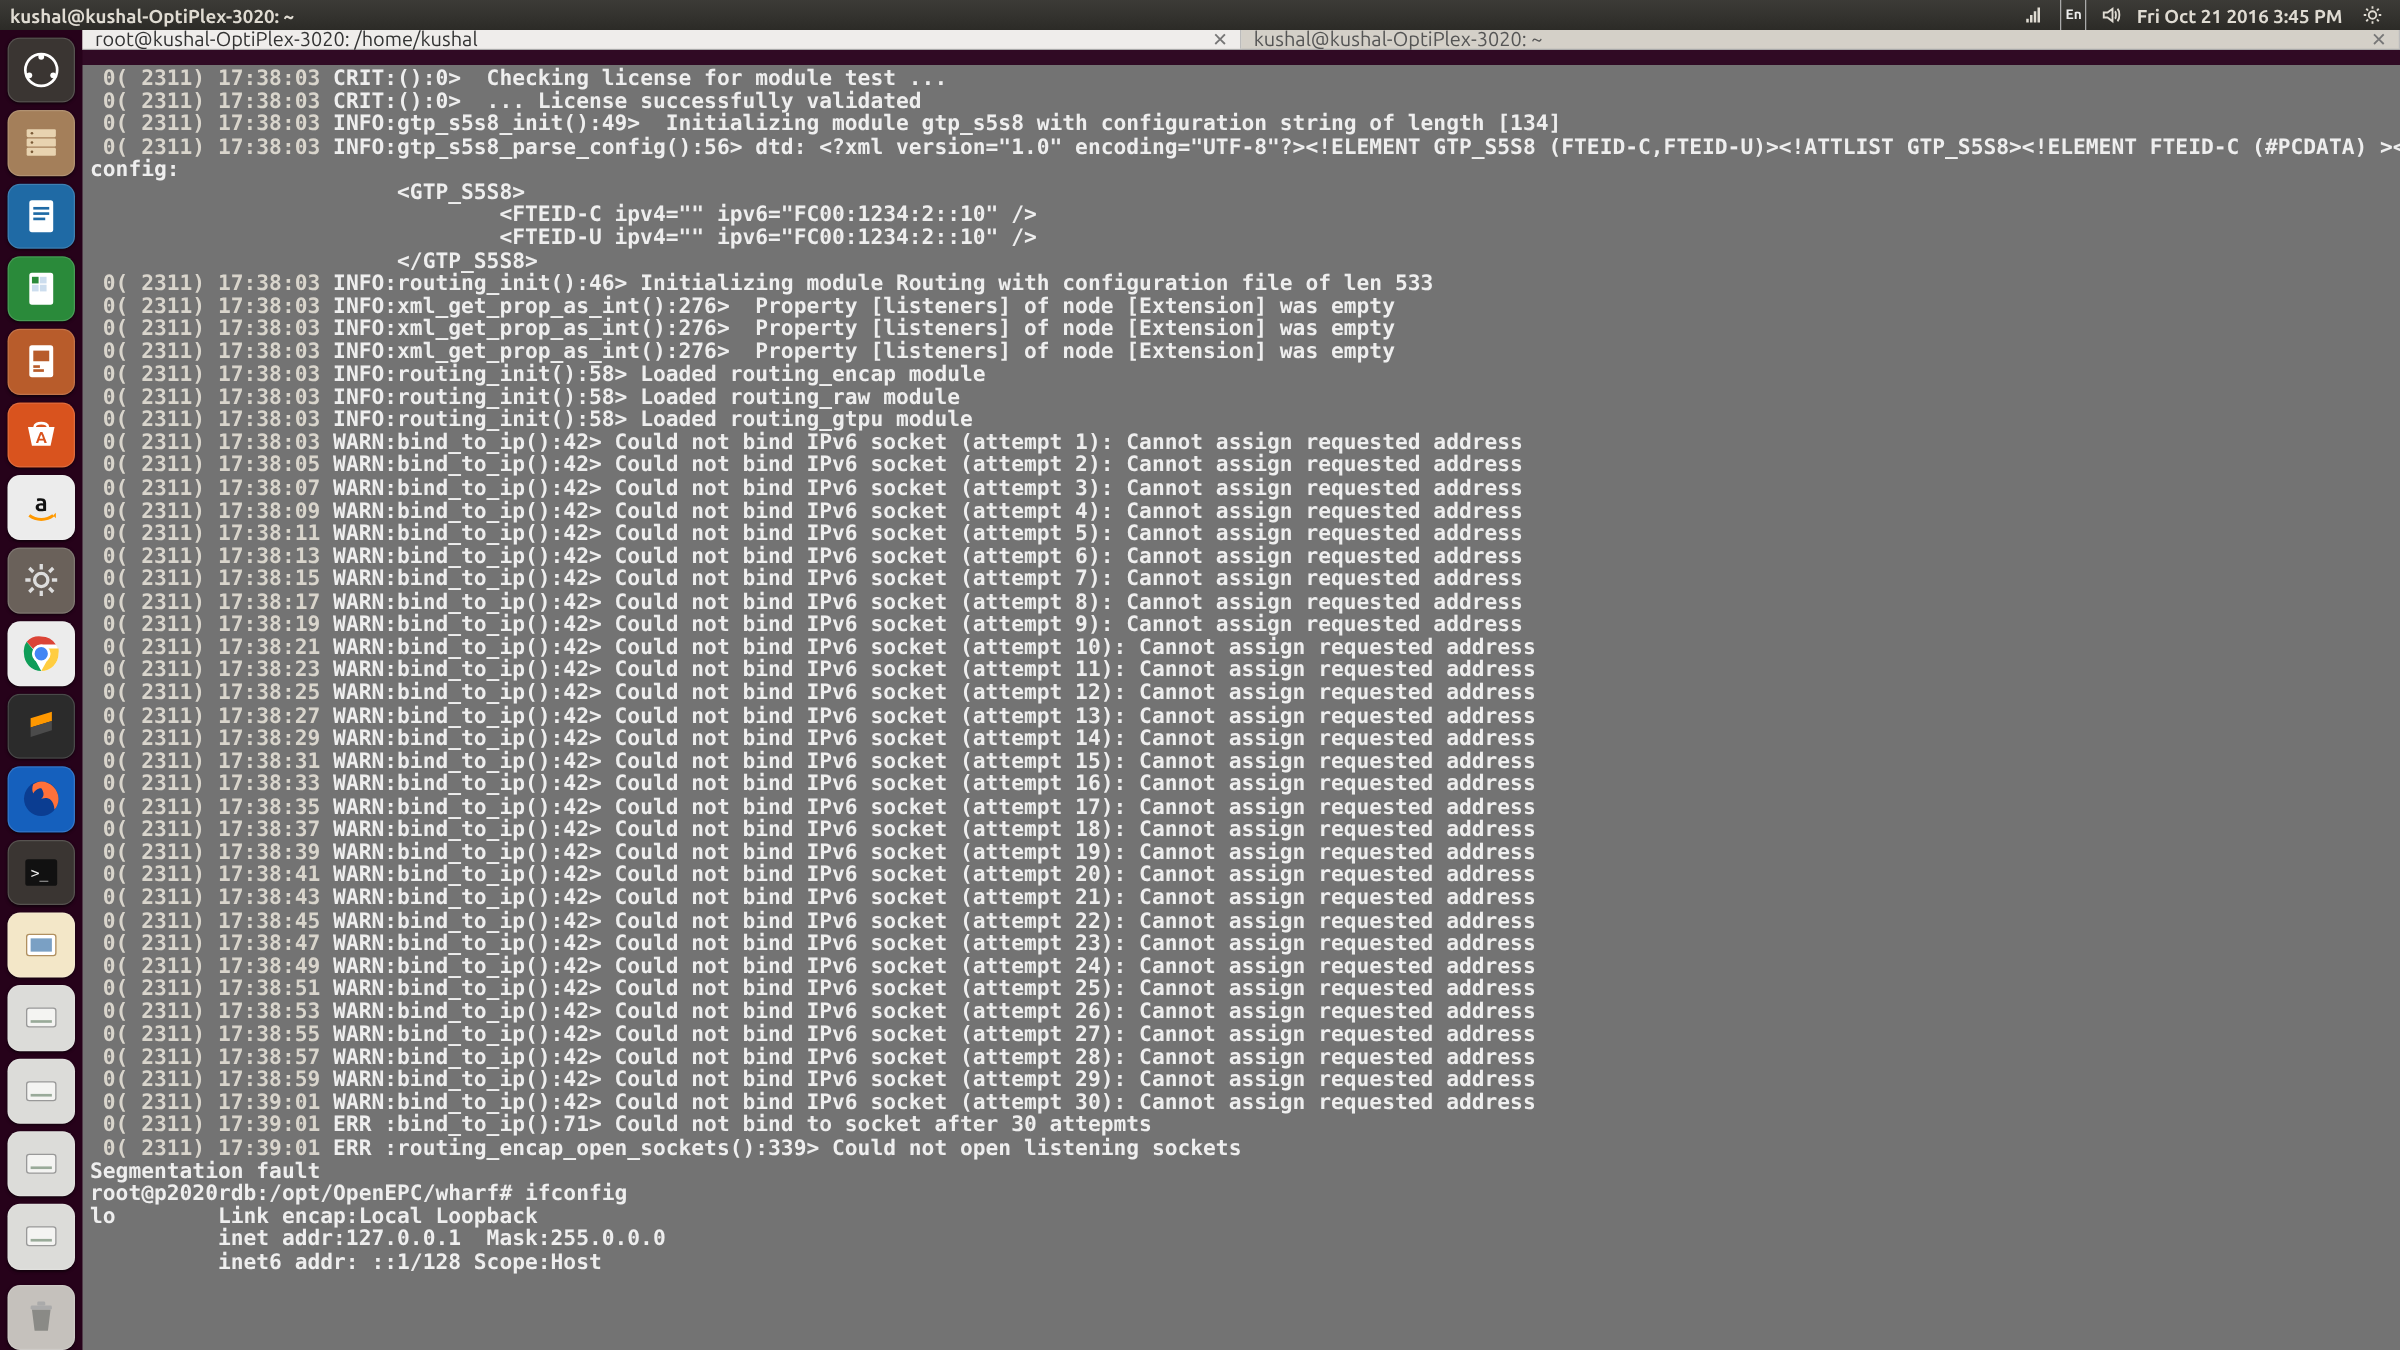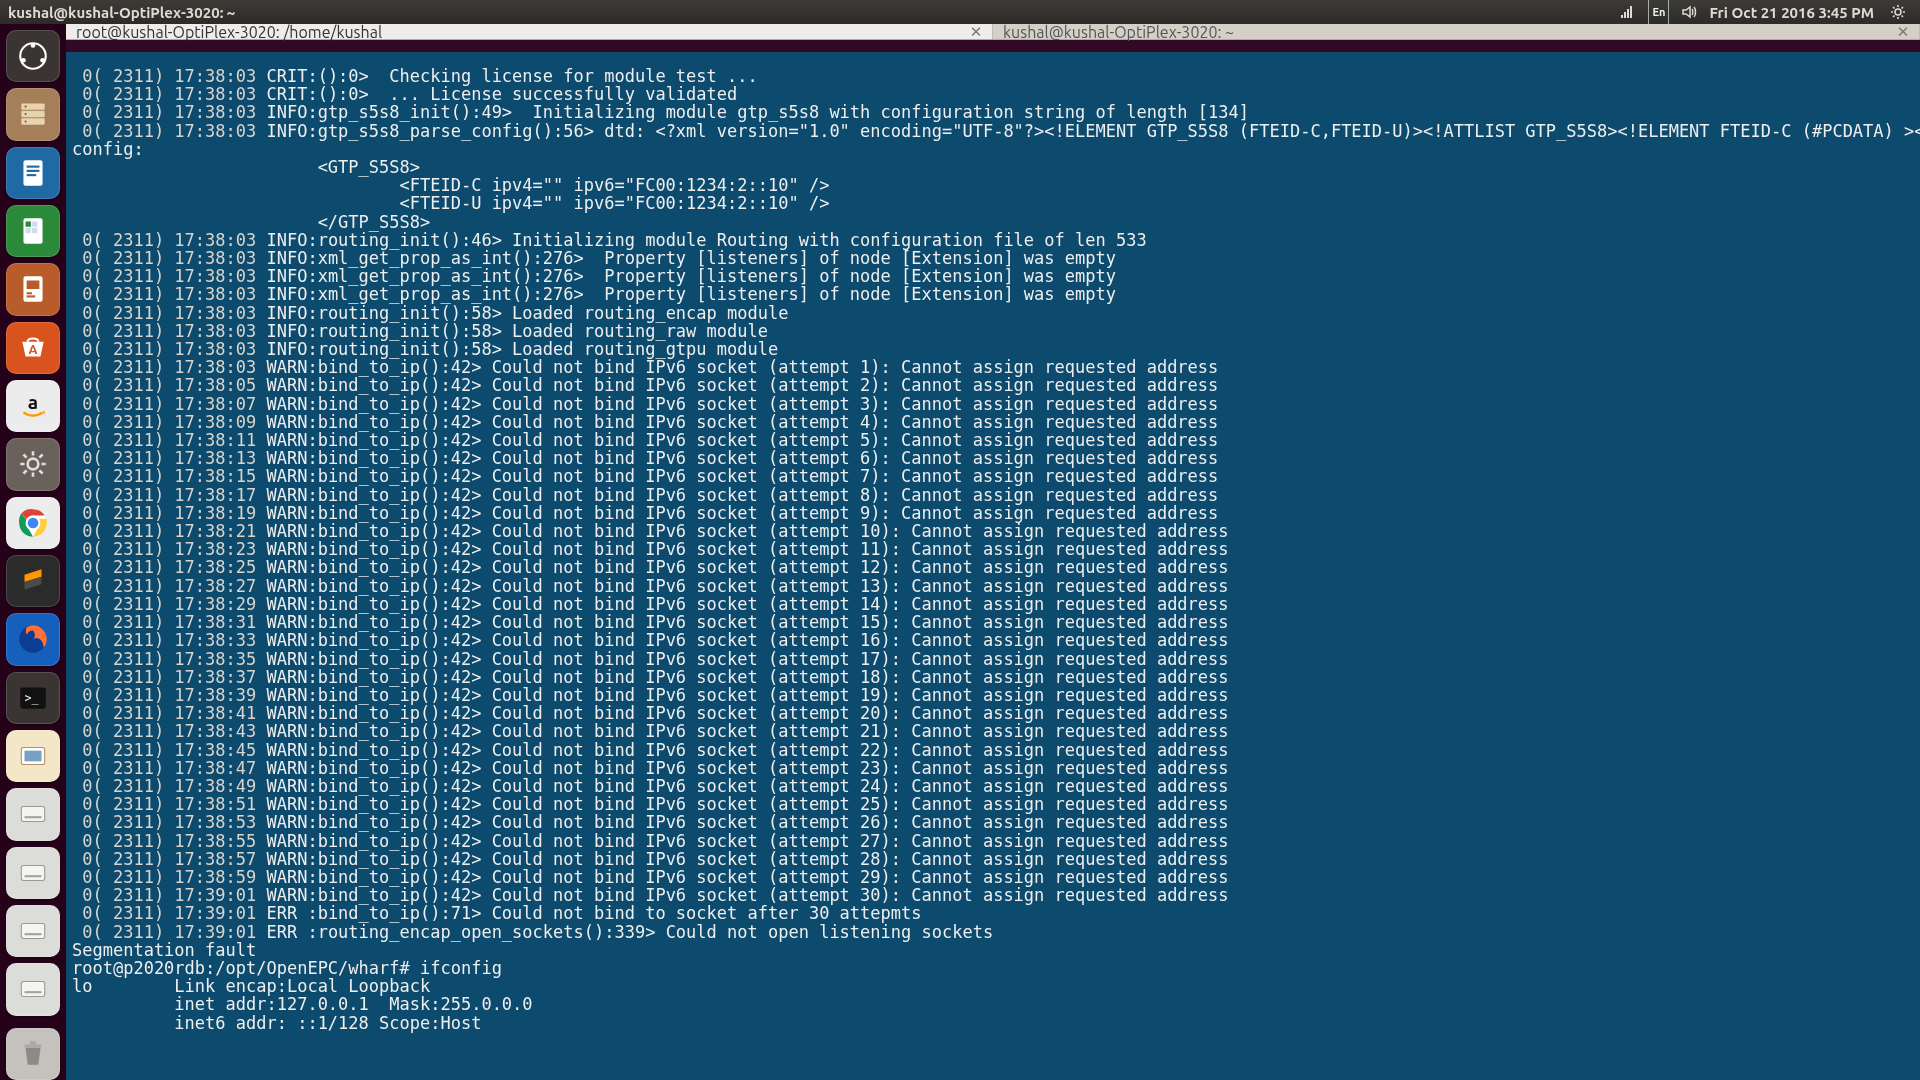--- a/index.html
+++ b/index.html
@@ -80,29 +80,29 @@
     background: #efedeb; color: #333;
   }
   .tab .close {
     position: absolute; right: 8px; top: 50%; transform: translateY(-50%);
     width: 16px; height: 16px; color: #777;
     display:flex; align-items:center; justify-content:center;
     font-size: 15px;
   }
   .terminal {
     position: absolute; top: 28px; left: 0; right: 0; bottom: 0;
-    background: #0c4a6e;
+    background: #737373;
     color: #eee;
     font-family: "DejaVu Sans Mono", "Ubuntu Mono", monospace;
     font-size: 17px;
     line-height: 18.2px;
-    padding: 15px 6px;
+    padding: 2px 6px;
     white-space: pre;
     overflow: hidden;
-    font-weight: normal;
+    font-weight: bold;
   }
   .terminal .dim  { color: #d9d5cc; }
   .terminal .line { display:block; }
 </style>
 </head>
 <body>
 
 <div class="top-panel">
   <span class="title">kushal@kushal-OptiPlex-3020: ~</span>
   <span class="spacer"></span>

